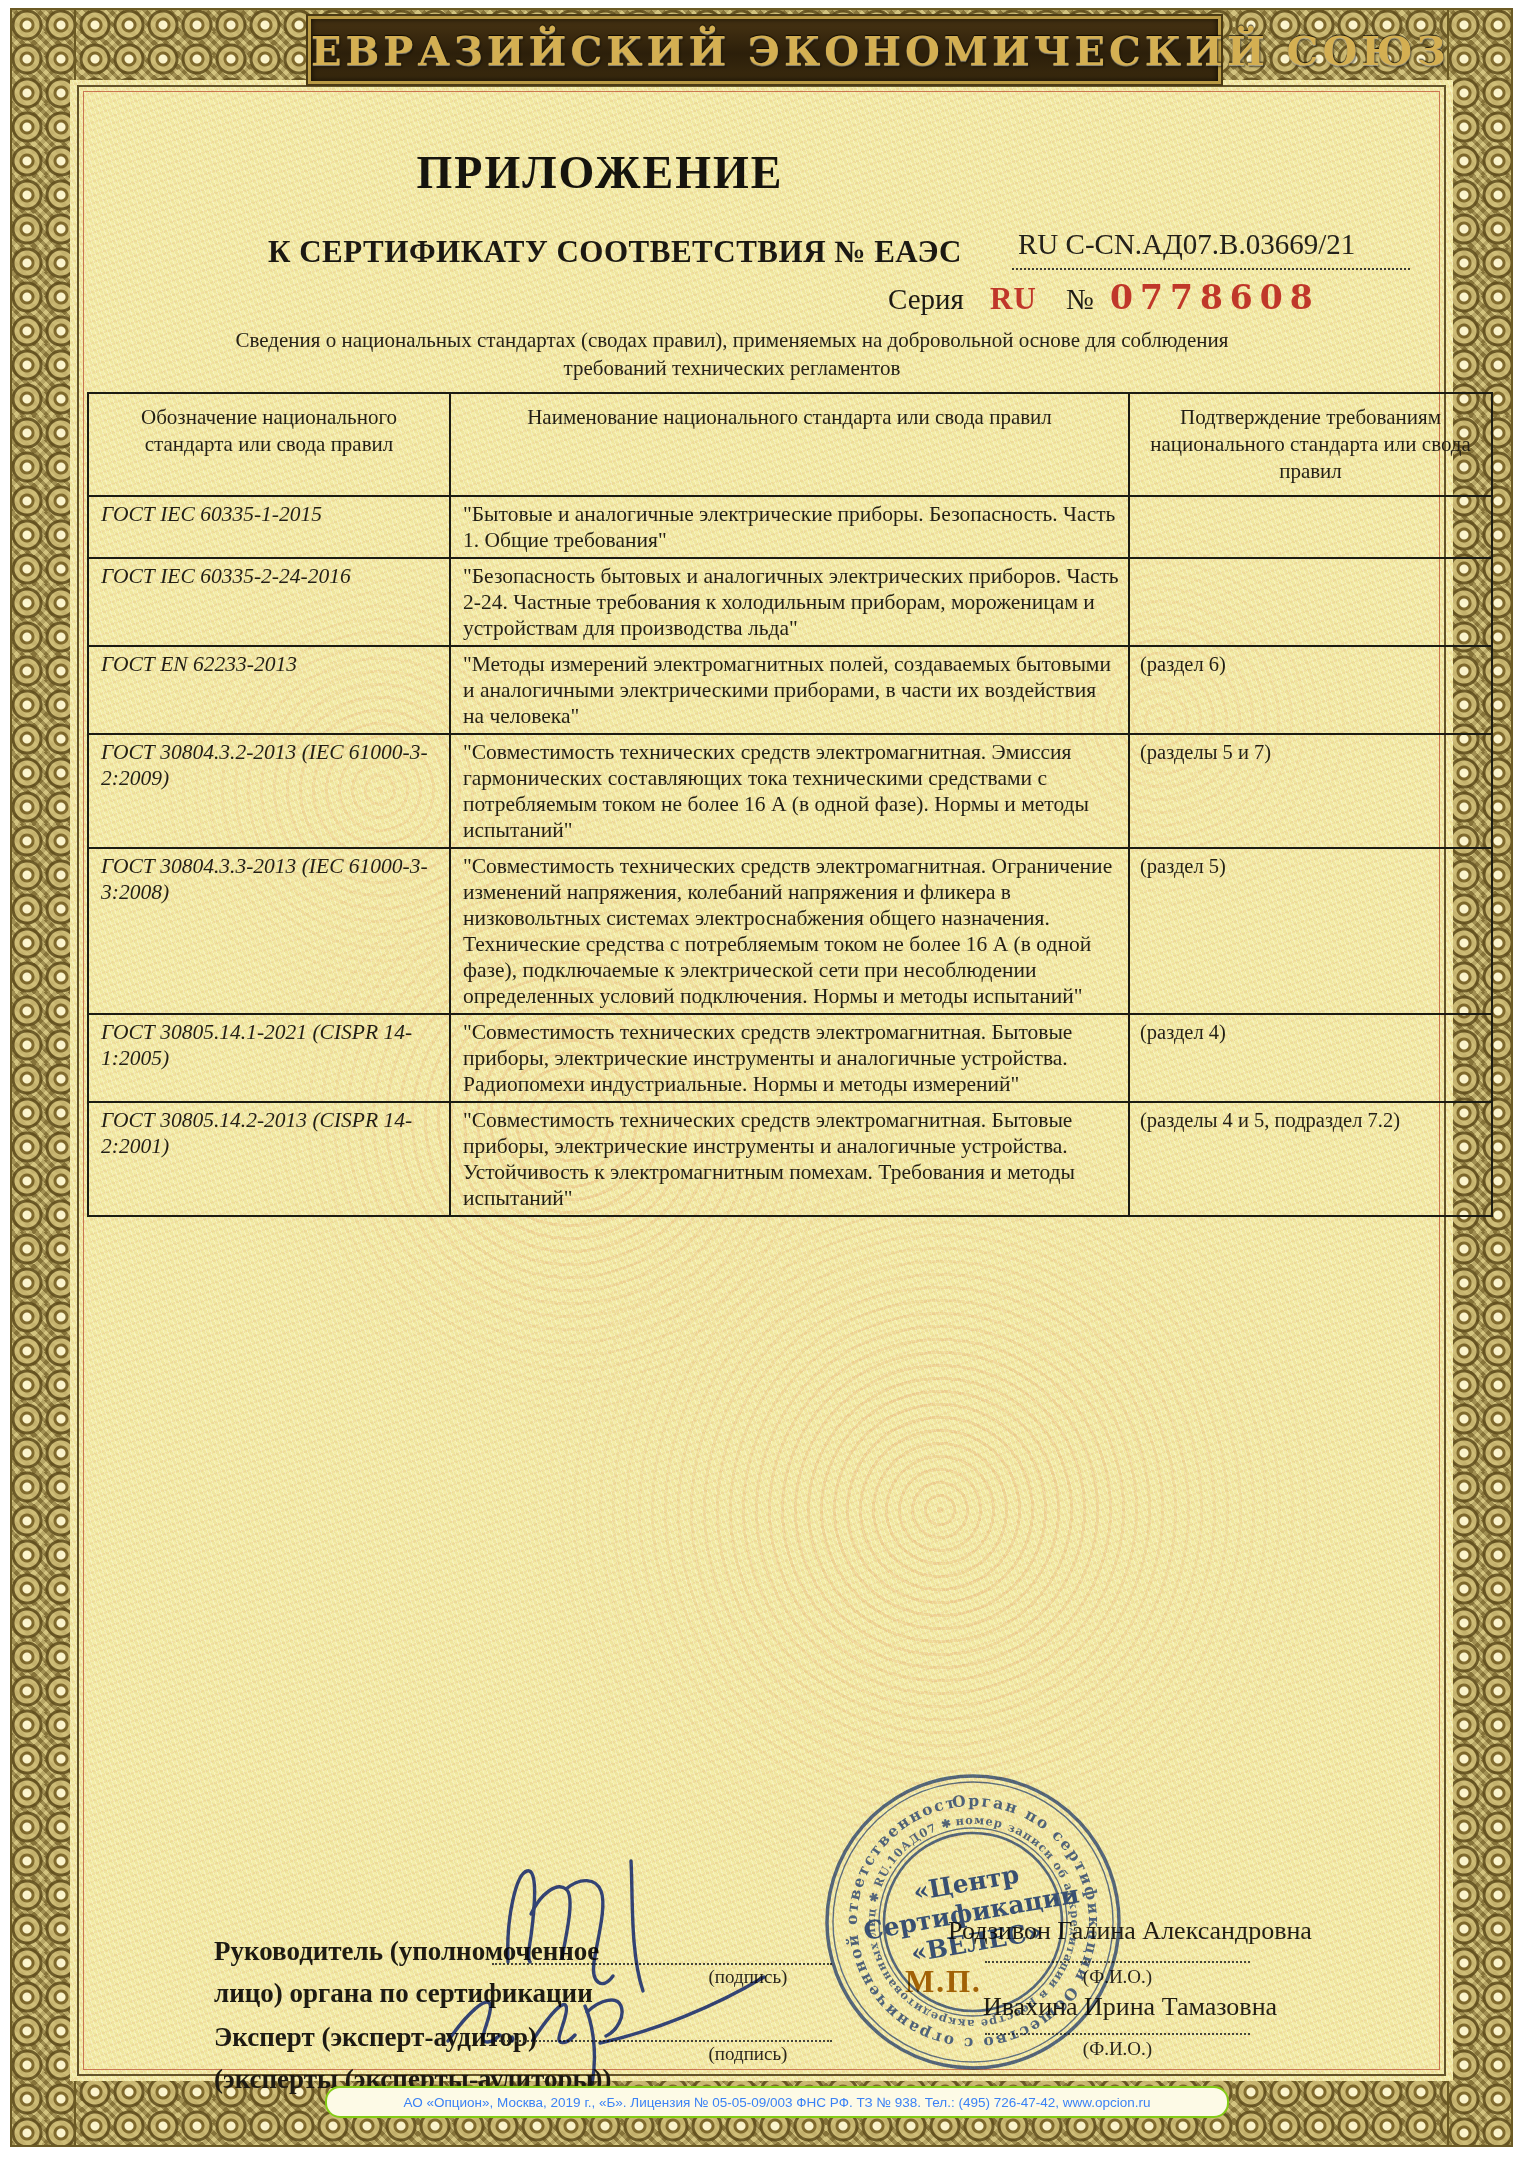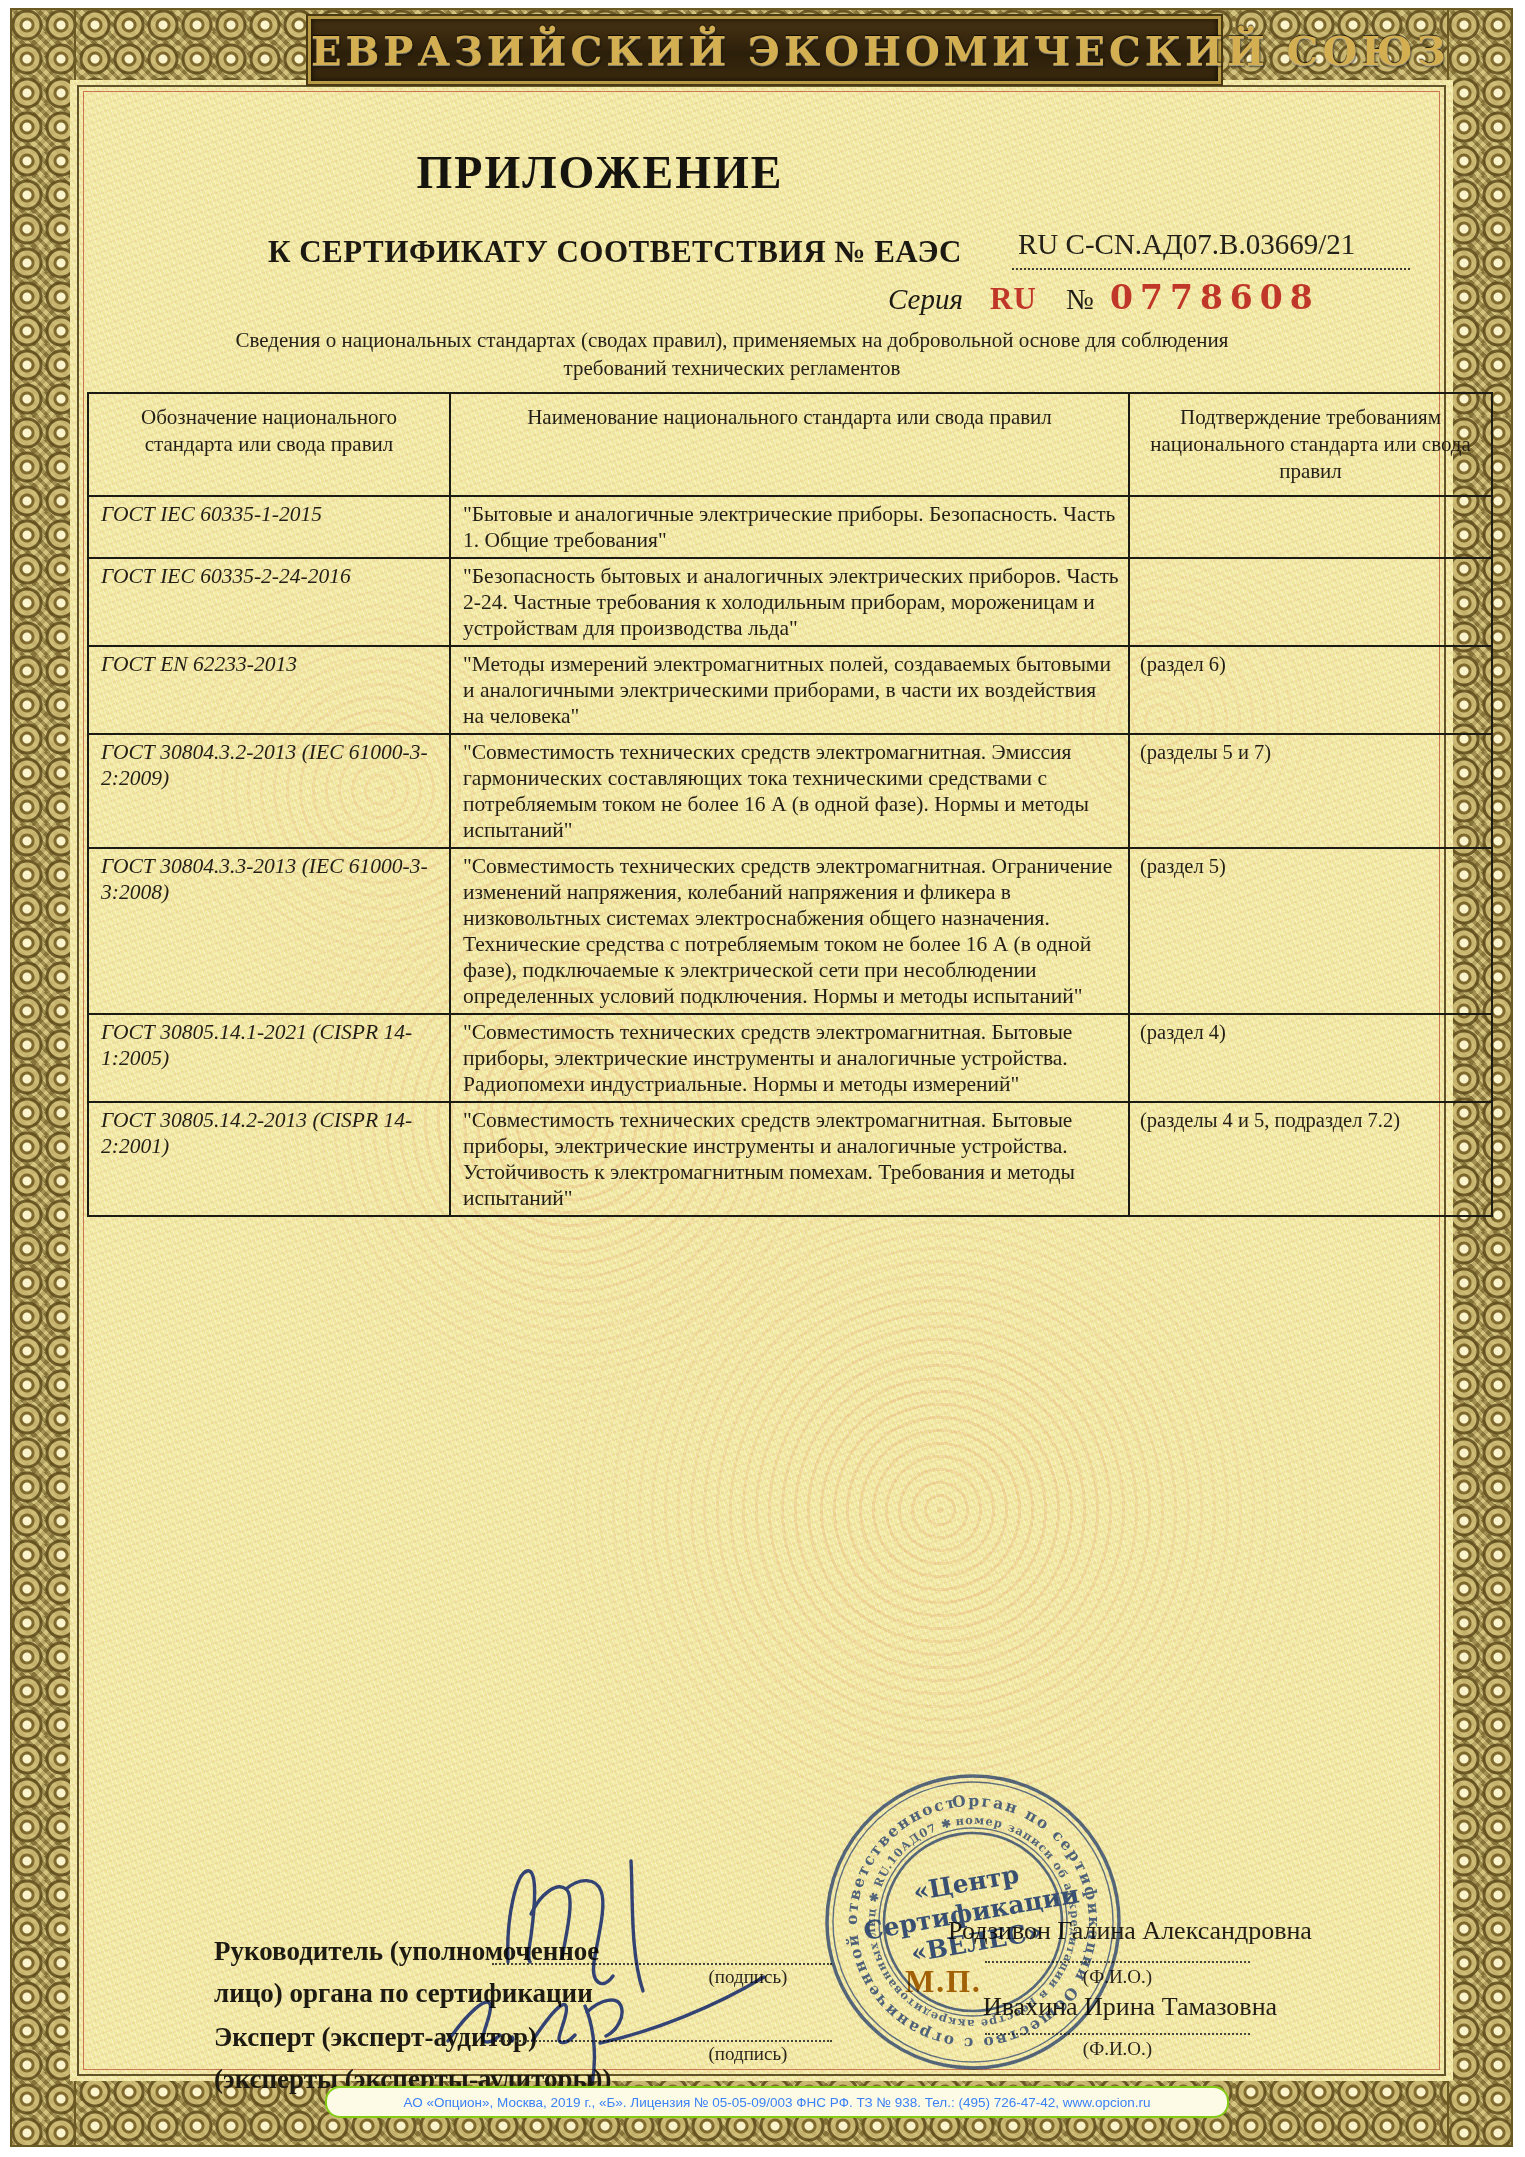--- a/index.html
+++ b/index.html
@@ -45,21 +45,21 @@
     display:flex;align-items:center;justify-content:flex-start;}
   .banner-text{font-family:"DejaVu Serif","Liberation Serif",serif;font-weight:bold;font-size:40px;
     letter-spacing:4px;color:var(--gold);white-space:nowrap;
     text-shadow:0 1px 1px rgba(255,250,220,.55), 0 -1px 1px rgba(0,0,0,.75), 1px 2px 2px rgba(0,0,0,.6);}
 
   .doc-title{position:absolute;left:360px;top:146px;width:480px;text-align:center;
     font-size:46px;font-weight:bold;letter-spacing:2px;color:#16140e;}
   .subtitle{position:absolute;left:268px;top:234px;font-size:31px;font-weight:bold;letter-spacing:.5px;color:#1b1812;}
   .cert-number{position:absolute;left:1018px;top:228px;font-size:29px;color:#23201a;white-space:nowrap;}
   .cert-underline{position:absolute;left:1012px;top:230px;width:398px;height:38px;border-bottom:2px dotted #3b3b33;}
-  .series-label{position:absolute;left:888px;top:283px;font-size:29px;color:#1d1a14;font-style:italic;}
+  .series-label{position:absolute;left:888px;top:283px;font-size:29px;color:#1d1a14;}
   .series-value{position:absolute;left:990px;top:281px;font-size:31px;font-weight:bold;color:var(--accent-red);letter-spacing:1px;}
   .number-label{position:absolute;left:1066px;top:283px;font-size:29px;color:#1d1a14;}
   .form-number{position:absolute;left:1110px;top:278px;font-size:33px;font-weight:bold;color:var(--accent-red);
     letter-spacing:7px;font-family:"DejaVu Serif",serif;}
 
   .intro{position:absolute;left:212px;top:326px;width:1040px;text-align:center;
     font-size:21px;line-height:28px;color:#262118;}
 
   
   table.standards{position:absolute;left:87px;top:392px;width:1350px;border-collapse:collapse;table-layout:fixed;

